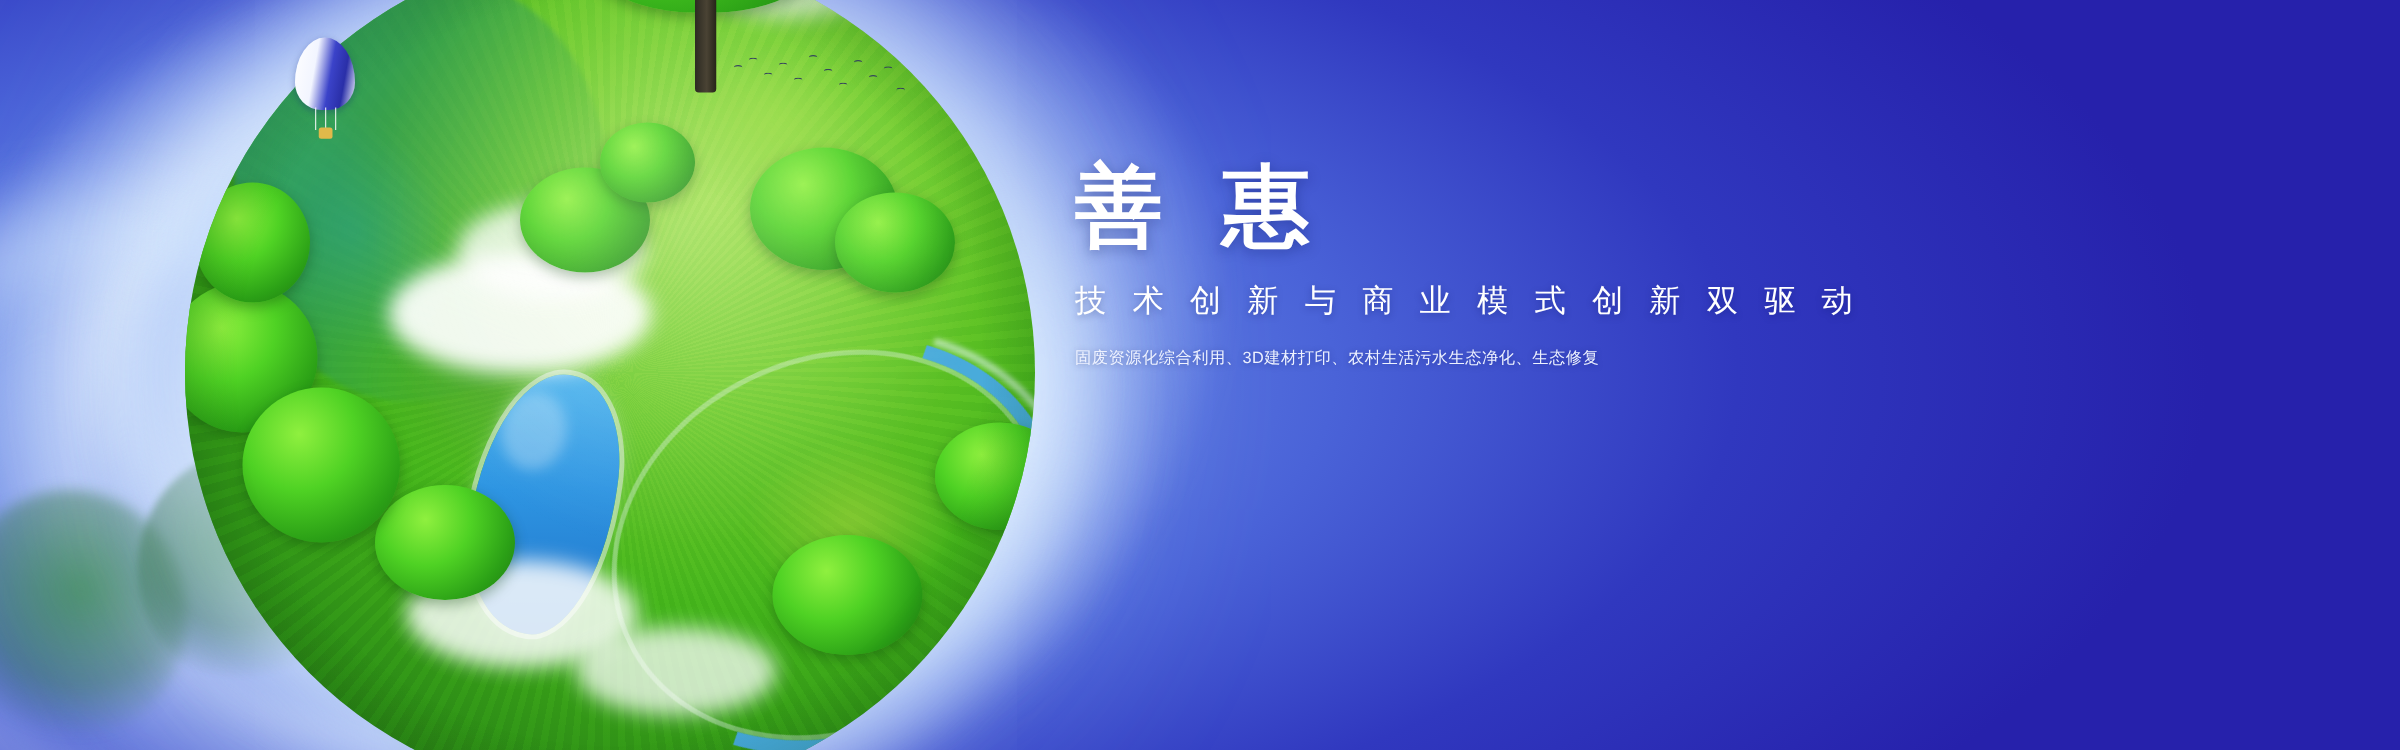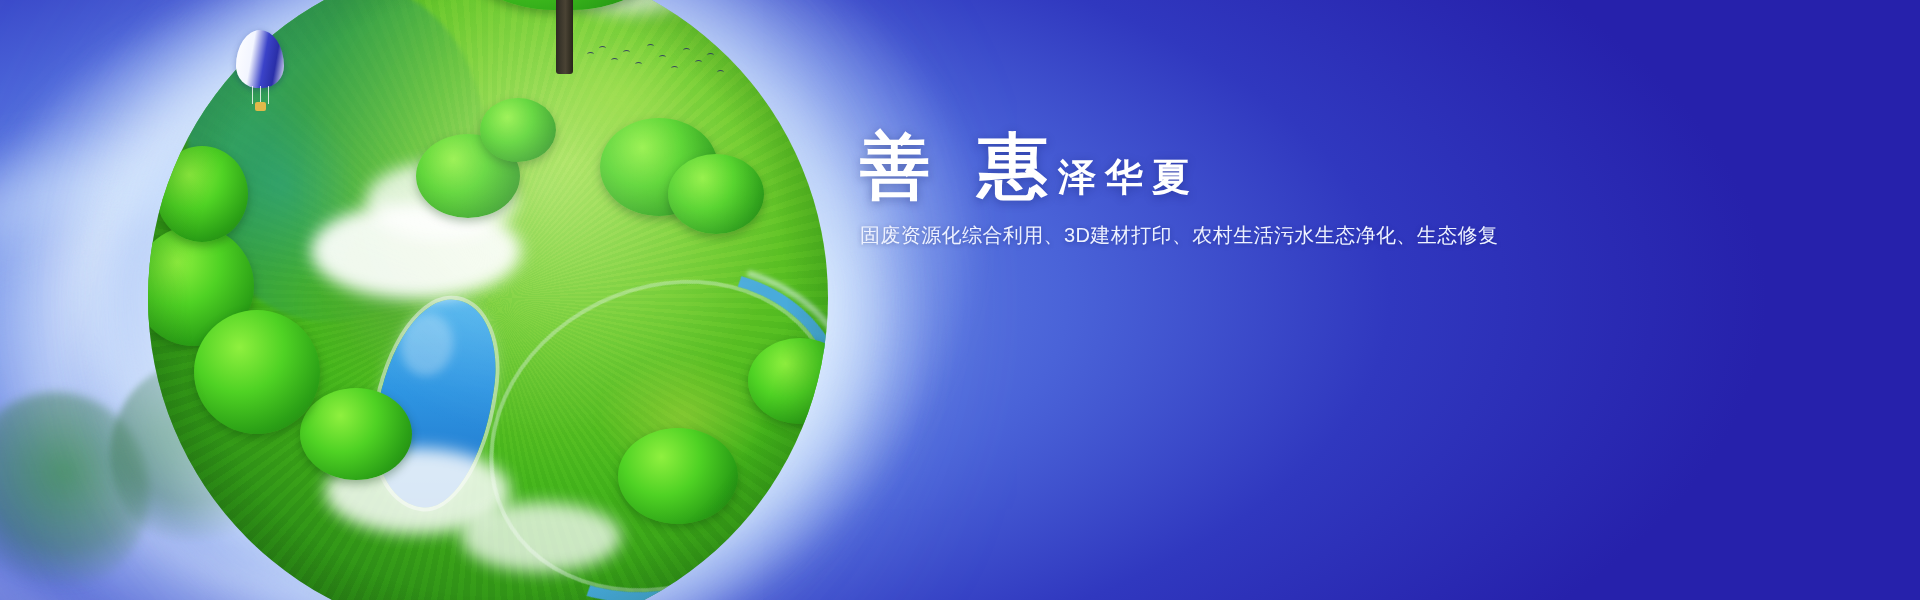--- a/index.html
+++ b/index.html
@@ -174,21 +174,21 @@
     margin-left:8px;padding-bottom:6px;
   }
   .hl-gap{width:46px;}
 
   .subtitle{
     margin-top:22px;color:#ffffff;font-size:25px;letter-spacing:7px;
     white-space:nowrap;text-shadow:0 1px 6px rgba(10,20,90,.35);
   }
 
   .desc{
-    margin-top:20px;color:#eef2ff;font-size:20px;letter-spacing:.4px;
+    margin-top:20px;color:#eef2ff;font-size:13px;letter-spacing:.4px;
     white-space:nowrap;text-shadow:0 1px 5px rgba(10,20,90,.35);
   }
 
   .cta{
     margin-top:22px;display:inline-flex;align-items:center;justify-content:center;
     gap:10px;width:116px;height:39px;
     border:1px solid rgba(255,255,255,.92);
     color:#ffffff;font-size:15px;letter-spacing:1px;
     background:transparent;cursor:pointer;
     box-sizing:content-box;padding:0 0;
@@ -289,21 +289,21 @@
     <div class="bird" style="left:122px;top:11px;"></div>
     <div class="bird" style="left:132px;top:28px;"></div>
   </div>
 
   <div class="content">
 
     <div class="headline">
       <span class="hl-big">善</span>
       <span class="hl-gap"></span>
       <span class="hl-big">惠</span>
-      <span class="hl-small">泽华夏</span>
     </div>
 
+    <div class="subtitle">技 术 创 新 与 商 业 模 式 创 新 双 驱 动</div>
 
     <div class="desc">固废资源化综合利用、3D建材打印、农村生活污水生态净化、生态修复</div>
 
 
   </div>
 </div>
 
 </body></html>

